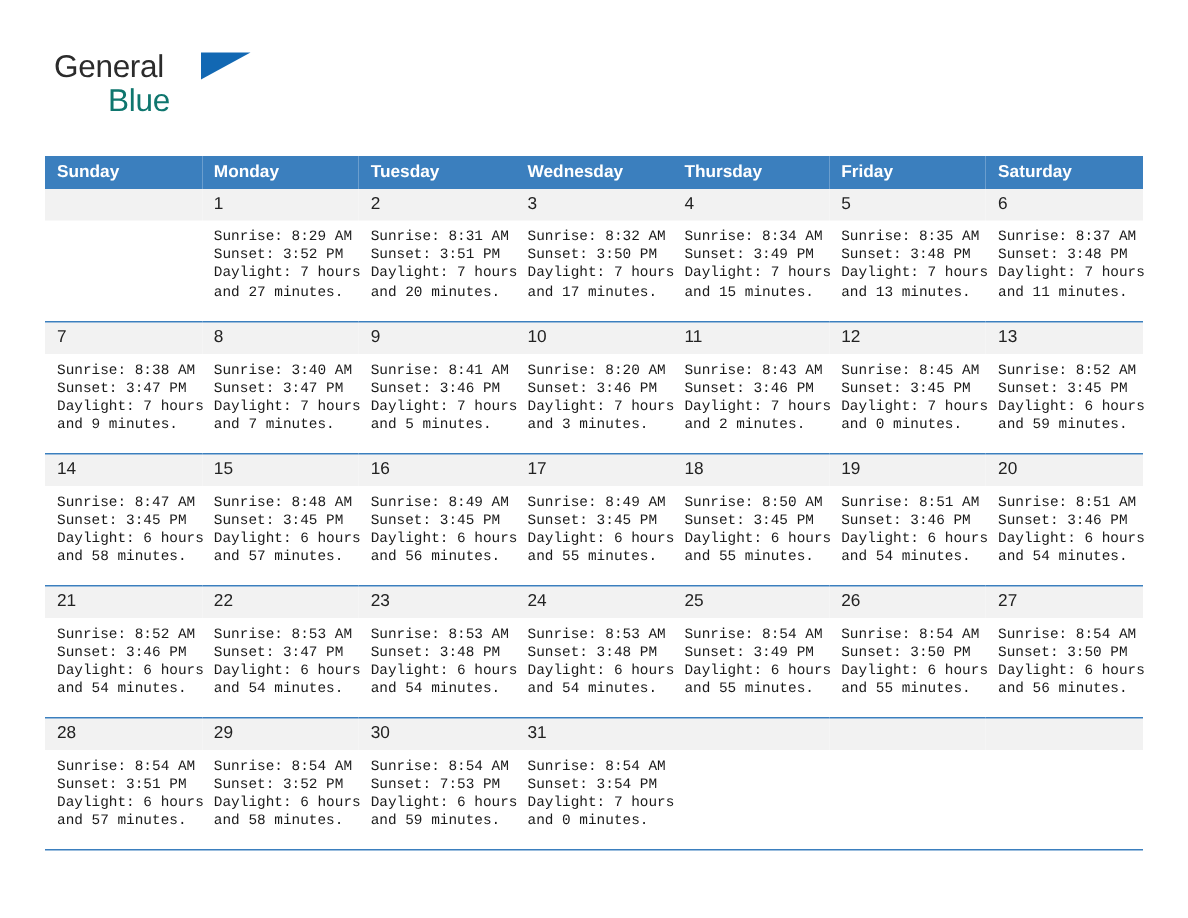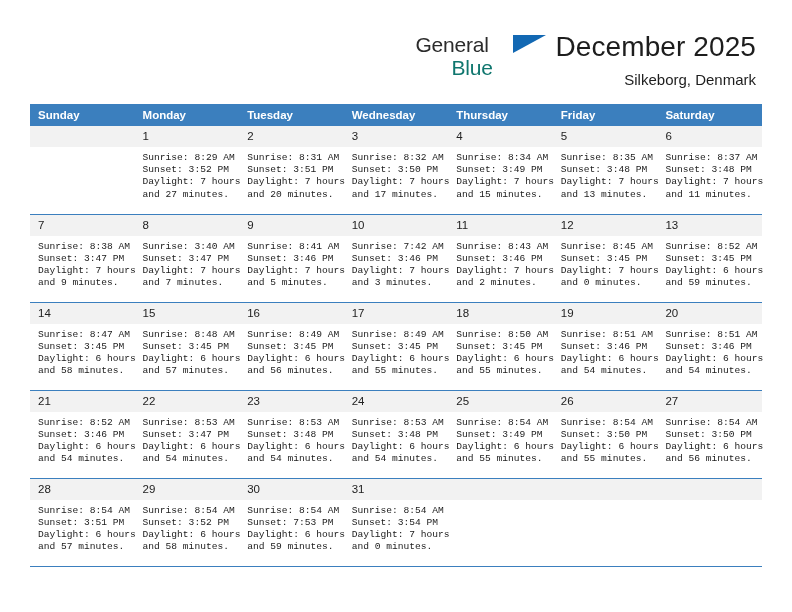--- a/index.html
+++ b/index.html
@@ -15,21 +15,21 @@
     position: relative;
     width: 792px;
     height: 612px;
     padding: 0;
   }
 
   
   .top {
     display: flex;
     align-items: flex-start;
-    justify-content: flex-end;
+    justify-content: flex-start;
     padding: 28px 36px 0 36px;
     height: 104px;
   }
   .brand {
     position: relative;
     width: 140px;
     height: 54px;
     padding-top: 6px;
   }
   .brand-row1 {
@@ -132,24 +132,20 @@
 </head>
 <body>
 
 <div class="page">
 
   <div class="top">
     <div class="brand">
       <span class="brand-row1">General</span>
       <span class="brand-tri"></span>
       <span class="brand-row2">Blue</span>
-    </div>
-    <div class="titles">
-      <div class="cal-title">December 2025</div>
-      <div class="cal-sub">Silkeborg, Denmark</div>
     </div>
   </div>
 
   <table class="cal">
     <thead>
       <tr>
         <th>Sunday</th>
         <th>Monday</th>
         <th>Tuesday</th>
         <th>Wednesday</th>
@@ -248,21 +244,21 @@
             <div class="info">
               <div>Sunrise: 8:41 AM</div>
               <div>Sunset: 3:46 PM</div>
               <div>Daylight: 7 hours</div>
               <div>and 5 minutes.</div>
             </div>
           </td>
           <td>
             <div class="daynum">10</div>
             <div class="info">
-              <div>Sunrise: 7:42 AM</div>
+              <div>Sunrise: 8:20 AM</div>
               <div>Sunset: 3:46 PM</div>
               <div>Daylight: 7 hours</div>
               <div>and 3 minutes.</div>
             </div>
           </td>
           <td>
             <div class="daynum">11</div>
             <div class="info">
               <div>Sunrise: 8:43 AM</div>
               <div>Sunset: 3:46 PM</div>

